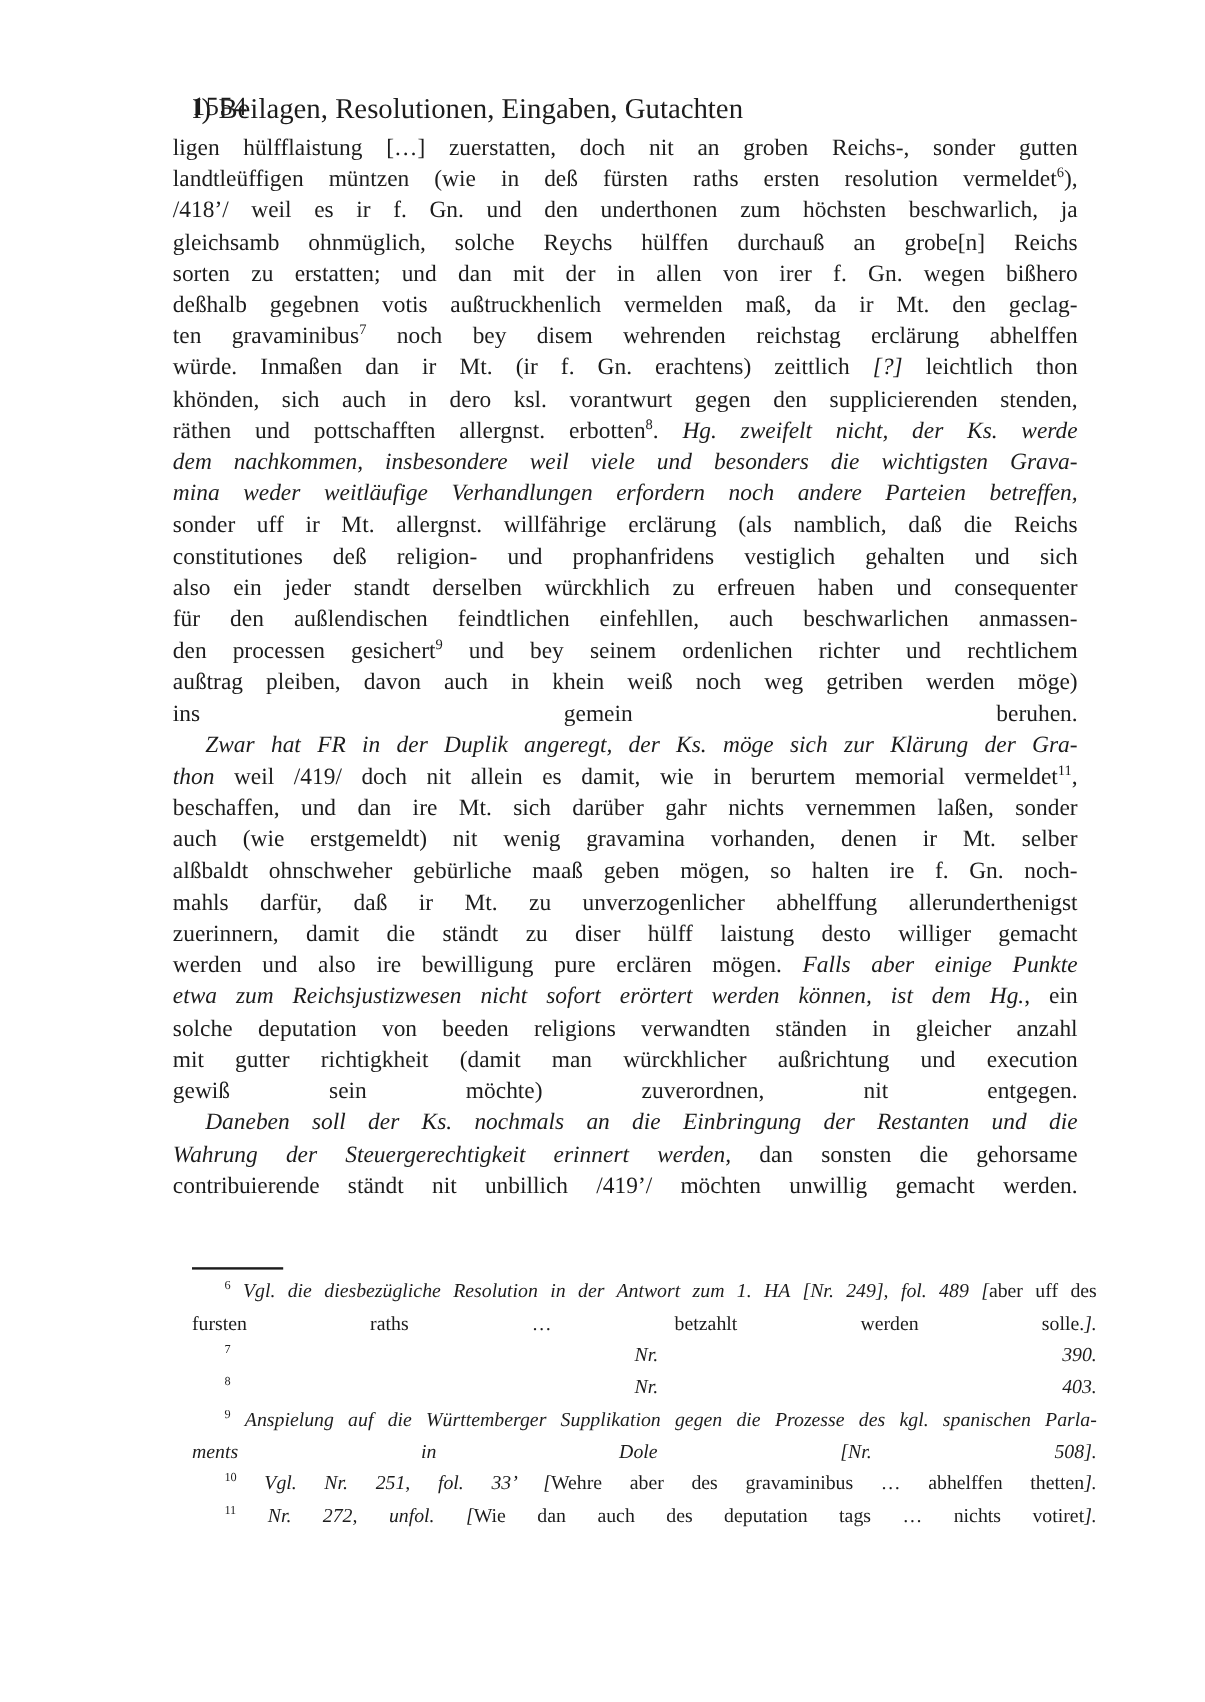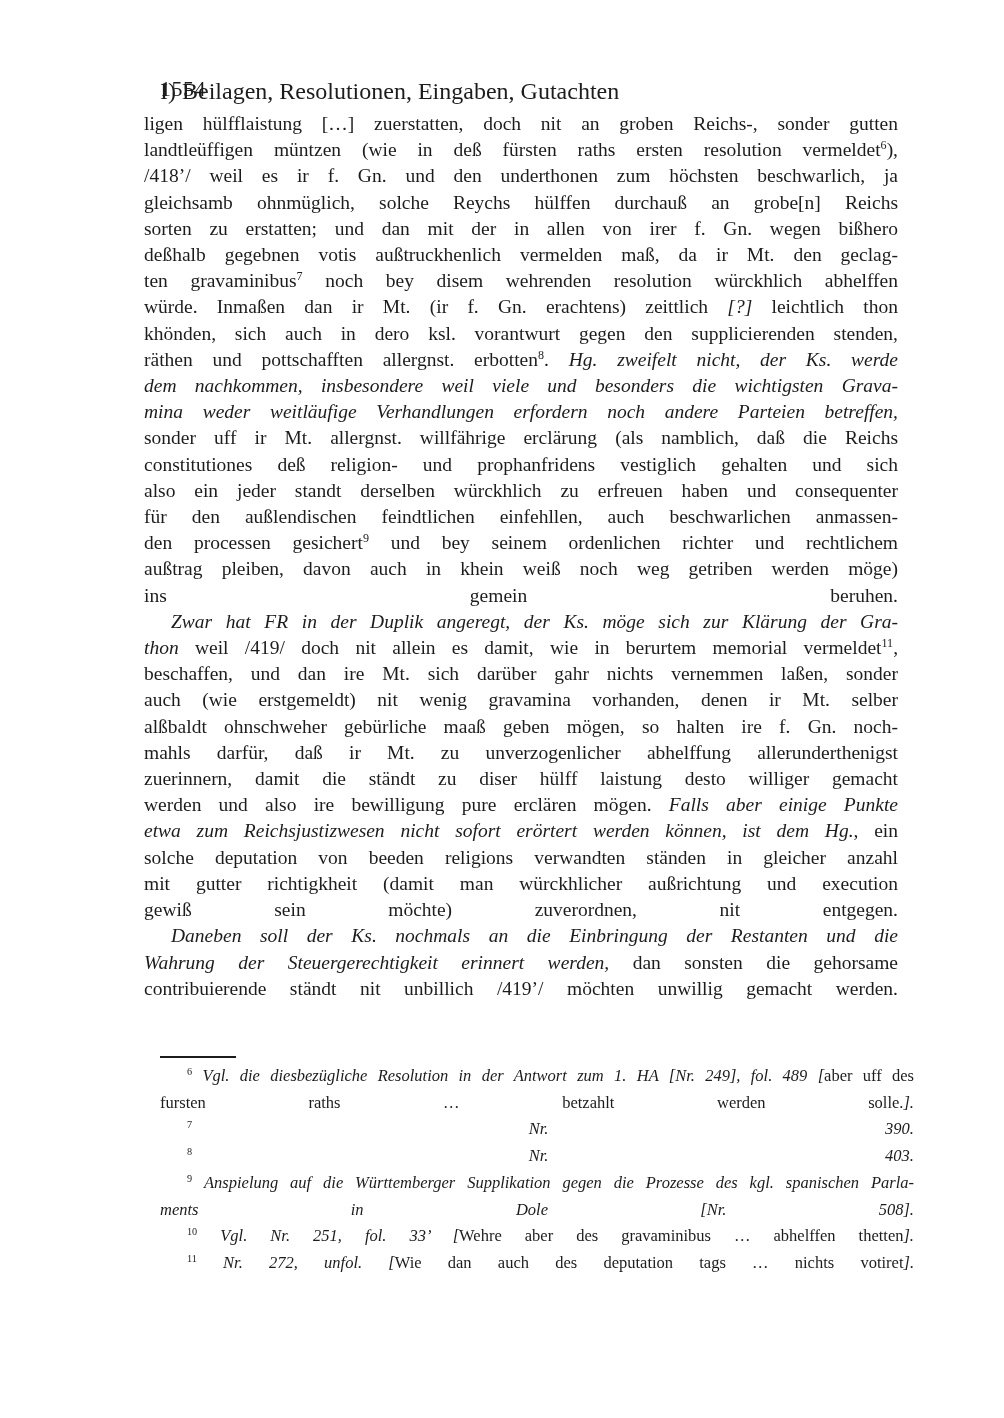--- a/index.html
+++ b/index.html
@@ -83,21 +83,21 @@
   <span id="running-head">I) Beilagen, Resolutionen, Eingaben, Gutachten</span>
 </header>
 
 <main id="body-text">
     <div class="line"><span>ligen hülfflaistung […] zuerstatten, doch nit an groben Reichs-, sonder gutten</span></div>
     <div class="line"><span>landtleüffigen müntzen (wie in deß fürsten raths ersten resolution vermeldet</span><sup>6</sup><span>),</span></div>
     <div class="line"><span>/418’/ weil es ir f. Gn. und den underthonen zum höchsten beschwarlich, ja</span></div>
     <div class="line"><span>gleichsamb ohnmüglich, solche Reychs hülffen durchauß an grobe[n] Reichs</span></div>
     <div class="line"><span>sorten zu erstatten; und dan mit der in allen von irer f. Gn. wegen bißhero</span></div>
     <div class="line"><span>deßhalb gegebnen votis außtruckhenlich vermelden maß, da ir Mt. den geclag-</span></div>
-    <div class="line"><span>ten gravaminibus</span><sup>7</sup><span> noch bey disem wehrenden resolution würckhlich abhelffen</span></div>
+    <div class="line"><span>ten gravaminibus</span><sup>7</sup><span> noch bey disem wehrenden reichstag erclärung abhelffen</span></div>
     <div class="line"><span>würde. Inmaßen dan ir Mt. (ir f. Gn. erachtens) zeittlich </span><span class="it">[?]</span><span> leichtlich thon</span></div>
     <div class="line"><span>khönden, sich auch in dero ksl. vorantwurt gegen den supplicierenden stenden,</span></div>
     <div class="line"><span>räthen und pottschafften allergnst. erbotten</span><sup>8</sup><span>. </span><span class="it">Hg. zweifelt nicht, der Ks. werde</span></div>
     <div class="line"><span class="it">dem nachkommen, insbesondere weil viele und besonders die wichtigsten Grava-</span></div>
     <div class="line"><span class="it">mina weder weitläufige Verhandlungen erfordern noch andere Parteien betreffen,</span></div>
     <div class="line"><span>sonder uff ir Mt. allergnst. willfährige erclärung (als namblich, daß die Reichs</span></div>
     <div class="line"><span>constitutiones deß religion- und prophanfridens vestiglich gehalten und sich</span></div>
     <div class="line"><span>also ein jeder standt derselben würckhlich zu erfreuen haben und consequenter</span></div>
     <div class="line"><span>für den außlendischen feindtlichen einfehllen, auch beschwarlichen anmassen-</span></div>
     <div class="line"><span>den processen gesichert</span><sup>9</sup><span> und bey seinem ordenlichen richter und rechtlichem</span></div>

